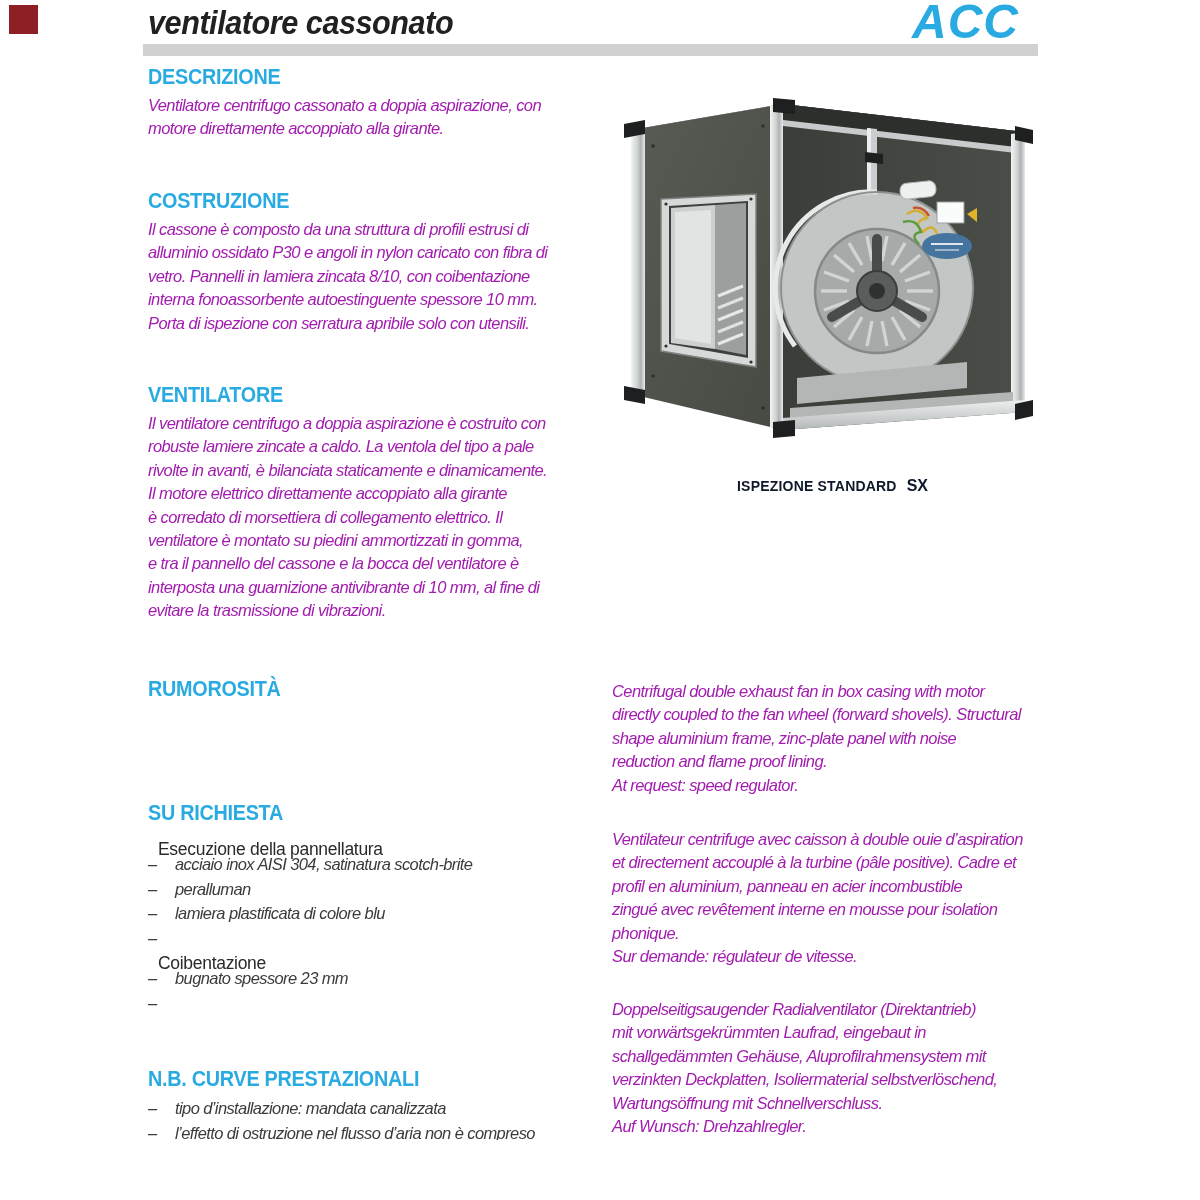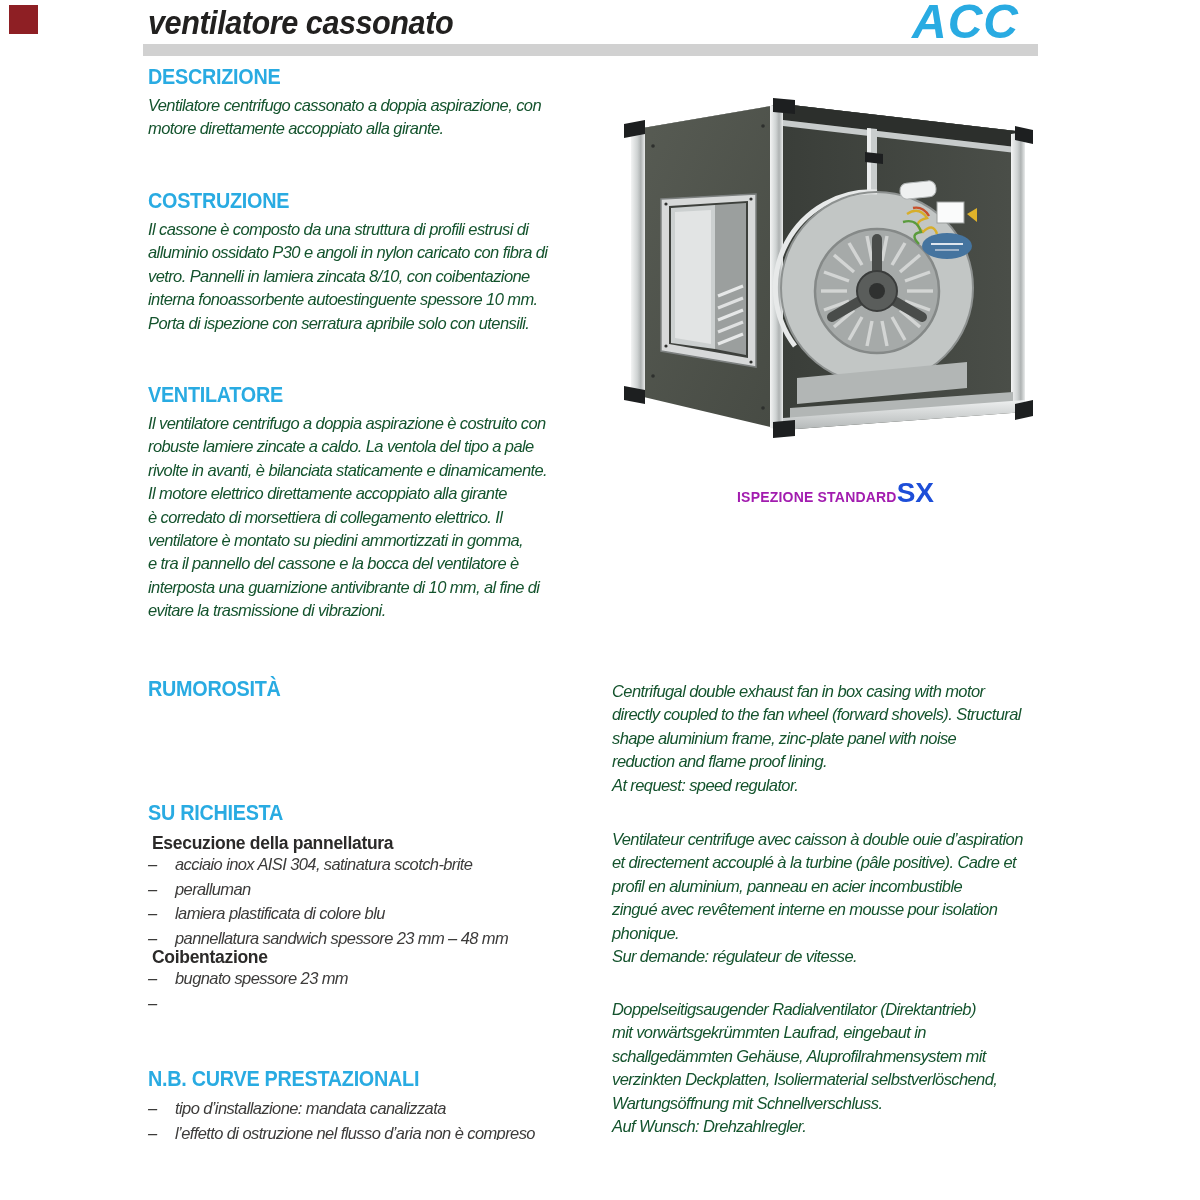--- a/index.html
+++ b/index.html
@@ -11,33 +11,33 @@
          font-weight:bold;font-style:italic;color:#222120;letter-spacing:-0.5px;
          transform:scaleX(0.90);transform-origin:0 50%;white-space:nowrap;}
   .title-bar{position:absolute;left:143px;top:44px;width:895px;height:12px;background:#d1d1d1;}
   .brand{position:absolute;left:912px;top:-6px;font-size:48px;line-height:56px;font-weight:bold;
          font-style:italic;color:#29abe2;letter-spacing:1px;white-space:nowrap;}
   
   .h{position:absolute;left:148px;margin:0;font-size:22px;line-height:25px;font-weight:bold;
      color:#29abe2;letter-spacing:-0.3px;transform:scaleX(0.90);transform-origin:0 50%;
      white-space:nowrap;}
   .p{position:absolute;margin:0;font-size:16.5px;line-height:23.4px;font-style:italic;
-     letter-spacing:-0.6px;color:#14532d;white-space:pre-line;width:500px;}
-  .sub{position:absolute;left:148px;margin:4px;font-size:17.5px;line-height:22px;font-weight:bold;
+     letter-spacing:-0.6px;color:#a21caf;white-space:pre-line;width:500px;}
+  .sub{position:absolute;left:148px;margin:10px;font-size:17.5px;line-height:22px;font-weight:normal;
        color:#2b2a29;letter-spacing:-0.3px;white-space:nowrap;}
   .list{position:absolute;left:148px;width:500px;}
   .li{display:flex;font-size:16.5px;line-height:24.5px;font-style:italic;
       letter-spacing:-0.6px;color:#3c3b3a;}
   .li .dash{width:27px;flex:0 0 27px;}
   .lh25 .li{line-height:25px;}
   
   .photo-wrap{position:absolute;left:615px;top:86px;width:424px;height:378px;}
   .caption{position:absolute;left:737px;top:477px;white-space:nowrap;}
-  .caption .cap-label{font-size:14px;font-weight:bold;color:#a21caf;letter-spacing:0.2px;}
-  .caption .cap-code{font-size:28px;font-weight:bold;color:#1d4ed8;}
+  .caption .cap-label{font-size:14px;font-weight:bold;color:#0f172a;letter-spacing:0.2px;}
+  .caption .cap-code{font-size:16px;font-weight:bold;color:#0f172a;margin-left:10px;}
   .rp{left:612px;}
   
   .footer-bar{position:absolute;left:0;top:1184px;width:1200px;height:16px;background:#1d70b7;}
 </style>
 </head>
 <body>
 
 <div class="page">
 
   <div class="corner-square"></div>
@@ -79,21 +79,20 @@
     <div class="li">
         <span class="dash">–</span>
         <span>peralluman</span>
       </div>
     <div class="li">
         <span class="dash">–</span>
         <span>lamiera plastificata di colore blu</span>
       </div>
     <div class="li">
         <span class="dash">–</span>
-        <span>pannellatura sandwich spessore 23 mm – 48 mm</span>
       </div>
   </div>
   <p class="sub" style="top:942px">Coibentazione</p>
   <div class="list lh25" style="top:966px">
     <div class="li">
         <span class="dash">–</span>
         <span>bugnato spessore 23 mm</span>
       </div>
     <div class="li">
         <span class="dash">–</span>

